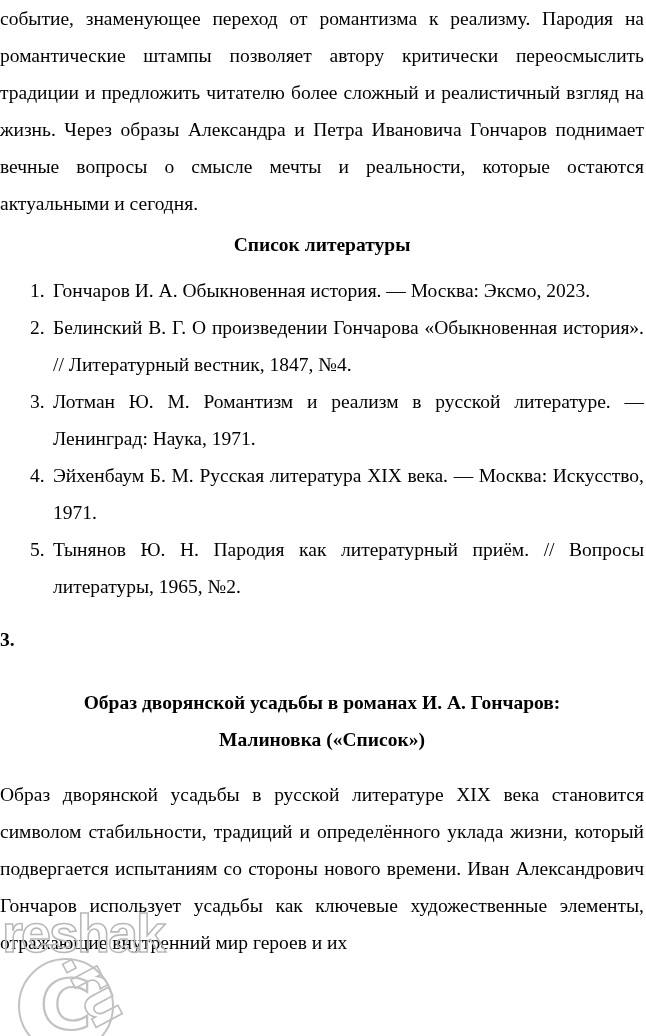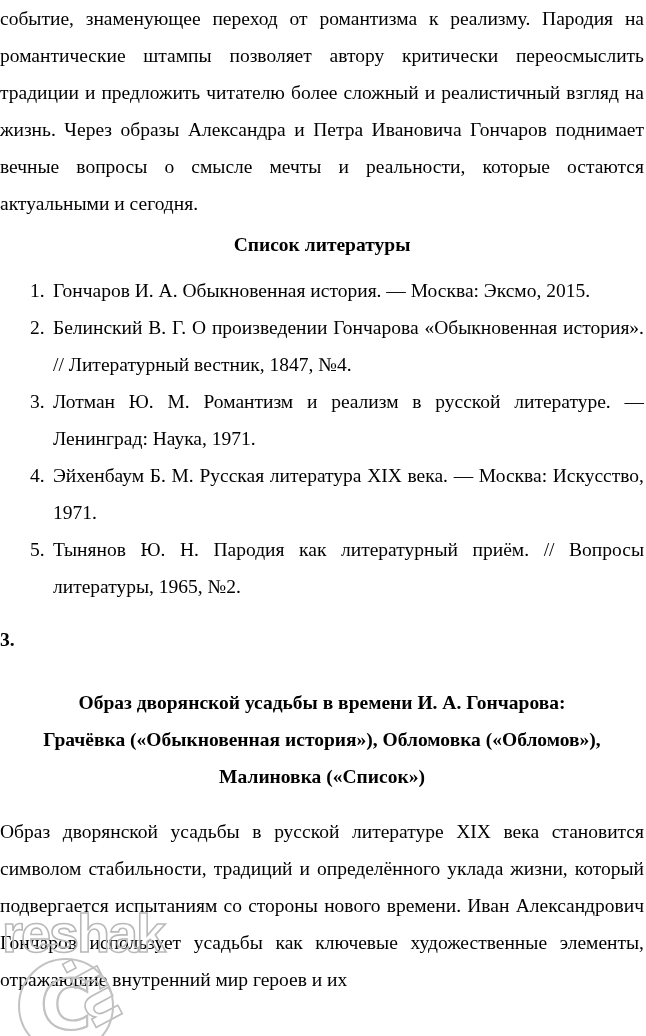--- a/index.html
+++ b/index.html
@@ -171,21 +171,21 @@
 
     <div class="spacer-4"></div>
 
     <h2 class="heading">Список литературы</h2>
 
     <div class="spacer-9"></div>
 
     <ol class="reflist">
       <li>
         <span class="num">1.</span>
-        <span class="reftext">Гончаров И. А. Обыкновенная история. — Москва: Эксмо, 2015.</span>
+        <span class="reftext">Гончаров И. А. Обыкновенная история. — Москва: Эксмо, 2023.</span>
       </li>
       <li>
         <span class="num">2.</span>
         <span class="reftext">Белинский В. Г. О произведении Гончарова «Обыкновенная история». // Литературный вестник, 1847, №4.</span>
       </li>
       <li>
         <span class="num">3.</span>
         <span class="reftext">Лотман Ю. М. Романтизм и реализм в русской литературе. — Ленинград: Наука, 1971.</span>
       </li>
       <li>
@@ -197,22 +197,21 @@
         <span class="reftext">Тынянов Ю. Н. Пародия как литературный приём. // Вопросы литературы, 1965, №2.</span>
       </li>
     </ol>
 
     <div class="spacer-16"></div>
 
     <p class="section-num">3.</p>
 
     <div class="spacer-26"></div>
 
-    <p class="doc-title">Образ дворянской усадьбы в времени И. А. Гончарова:</p>
-    <p class="doc-title">Грачёвка («Обыкновенная история»), Обломовка («Обломов»),</p>
+    <p class="doc-title">Образ дворянской усадьбы в романах И. А. Гончаров:</p>
     <p class="doc-title">Малиновка («Список»)</p>
 
     <div class="spacer-9"></div>
 
 
     <div class="spacer-9"></div>
 
     <p class="body-par">Образ дворянской усадьбы в русской литературе XIX века становится символом стабильности, традиций и определённого уклада жизни, который подвергается испытаниям со стороны нового времени. Иван Александрович Гончаров использует усадьбы как ключевые художественные элементы, отражающие внутренний мир героев и их</p>
 
   </div>

